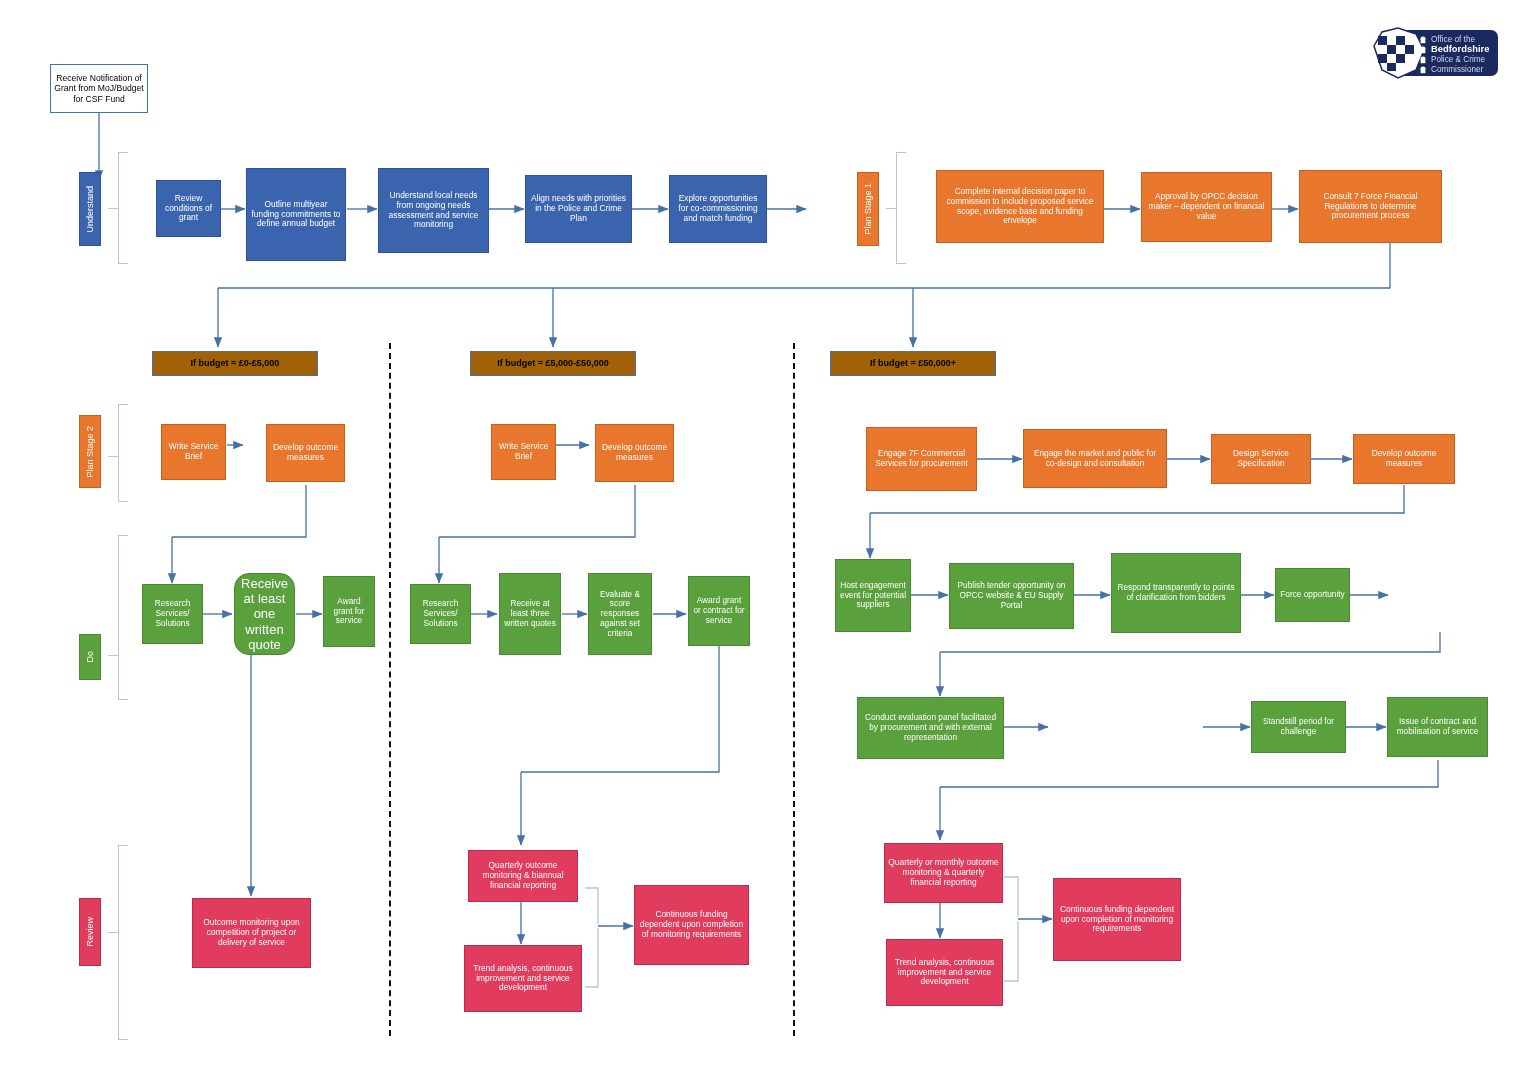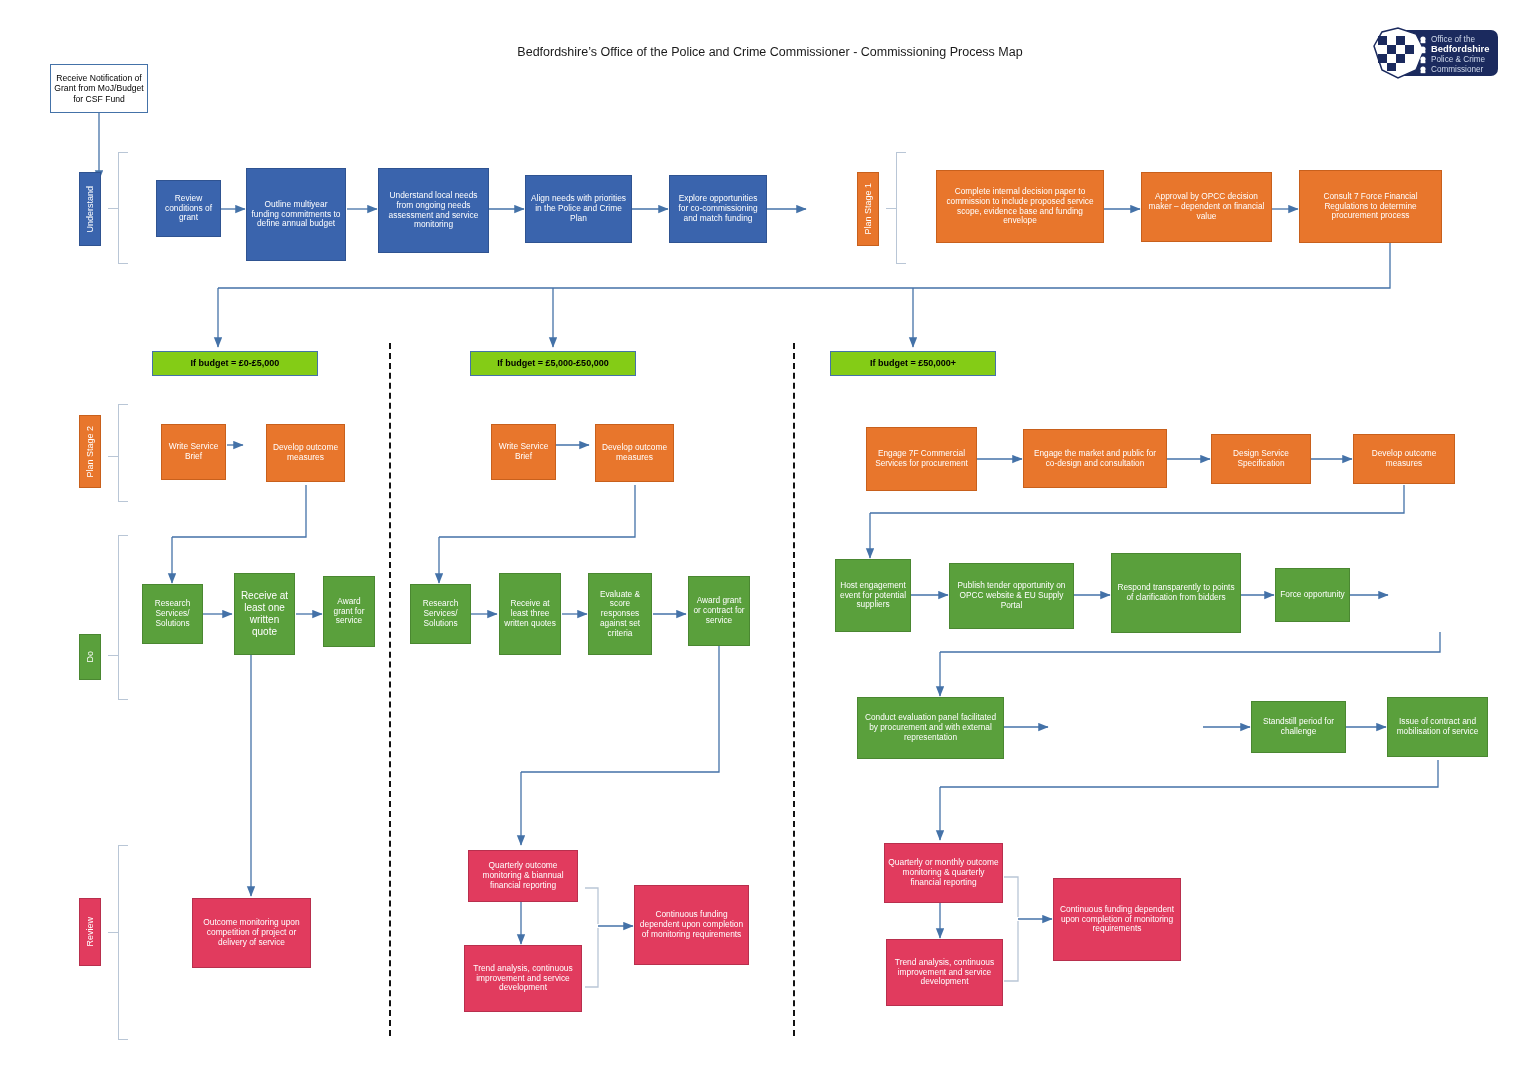--- a/index.html
+++ b/index.html
@@ -8,21 +8,21 @@
   #canvas{position:absolute;left:0;top:0;width:1536px;height:1086px;}
   .svg-layer{position:absolute;left:0;top:0;width:1536px;height:1086px;pointer-events:none;}
 
   .node{position:absolute;box-sizing:border-box;display:flex;align-items:center;
         justify-content:center;text-align:center;color:#ffffff;line-height:1.18;
         padding:2px 3px;}
   .blue{background:#3a64ad;border:1px solid #2f5391;}
   .orange{background:#e8762c;border:1px solid #c8601c;}
   .green{background:#5aa03c;border:1px solid #4a8731;}
   .pink{background:#e13b5e;border:1px solid #b82f4d;}
-  .white-box{background:#84cc16;border:1.5px solid #4472a8;color:#000;font-weight:bold;}
+  .white-box{background:#a16207;border:1.5px solid #4472a8;color:#000;font-weight:bold;}
   .plain{background:#ffffff;border:1.5px solid #4472a8;color:#000;}
 
   .lane{position:absolute;box-sizing:border-box;display:flex;align-items:center;
         justify-content:center;color:#fff;}
   .lane span{writing-mode:vertical-rl;transform:rotate(180deg);white-space:nowrap;
              font-size:9px;}
 
   #title{position:absolute;left:440px;top:45px;width:660px;text-align:center;
          font-size:12.5px;color:#1a1a1a;}
 
@@ -32,21 +32,20 @@
            box-sizing:border-box;}
   .bracket-tick{position:absolute;background:#b9c6d6;height:1px;width:10px;}
 
   .divider{position:absolute;width:0;border-left:2px dashed #111;}
 </style>
 </head>
 <body>
 
 <div id="canvas">
 
-  <div id="title">Bedfordshire’s Office of the Police and Crime Commissioner - Commissioning Process Map</div>
 
   <div id="logo">
     <svg width="128" height="58" viewBox="0 0 128 58">
       <rect x="24" y="6" width="102" height="46" rx="7" fill="#1b2a5e"></rect>
       <g>
         <path d="M2 22 L10 8 L26 4 L44 10 L52 26 L44 46 L26 54 L10 46 Z" fill="#ffffff" stroke="#1b2a5e" stroke-width="1.5"></path>
         <rect x="6" y="12" width="9" height="9" fill="#1b2a5e"></rect>
         <rect x="24" y="12" width="9" height="9" fill="#1b2a5e"></rect>
         <rect x="15" y="21" width="9" height="9" fill="#1b2a5e"></rect>
         <rect x="33" y="21" width="9" height="9" fill="#1b2a5e"></rect>
@@ -236,21 +235,21 @@
   <div class="node orange" style="left:1299px;top:170px;width:143px;height:73px;font-size:8.3px;">Consult 7 Force Financial Regulations to determine procurement process</div>
 
   <div class="node white-box" style="left:152px;top:351px;width:166px;height:25px;font-size:9px;">If budget = £0-£5,000</div>
   <div class="node white-box" style="left:470px;top:351px;width:166px;height:25px;font-size:9px;">If budget = £5,000-£50,000</div>
   <div class="node white-box" style="left:830px;top:351px;width:166px;height:25px;font-size:9px;">If budget = £50,000+</div>
 
   <div class="node orange" style="left:161px;top:424px;width:65px;height:56px;font-size:8.4px;">Write Service Brief</div>
   <div class="node orange" style="left:266px;top:424px;width:79px;height:58px;font-size:8.4px;">Develop outcome measures</div>
 
   <div class="node green" style="left:142px;top:584px;width:61px;height:60px;font-size:8.3px;">Research Services/ Solutions</div>
-  <div class="node green" style="left:234px;top:573px;width:61px;height:82px;font-size:10px;">Receive at least one written quote</div>
+  <div class="node green" style="left:234px;top:573px;width:61px;height:82px;font-size:13px;border-radius:15px;">Receive at least one written quote</div>
   <div class="node green" style="left:323px;top:576px;width:52px;height:71px;font-size:8.3px;">Award grant for service</div>
 
   <div class="node pink" style="left:192px;top:898px;width:119px;height:70px;font-size:8.4px;">Outcome monitoring upon competition of project or delivery of service</div>
 
   <div class="node orange" style="left:491px;top:424px;width:65px;height:56px;font-size:8.4px;">Write Service Brief</div>
   <div class="node orange" style="left:595px;top:424px;width:79px;height:58px;font-size:8.4px;">Develop outcome measures</div>
 
   <div class="node green" style="left:410px;top:584px;width:61px;height:60px;font-size:8.3px;">Research Services/ Solutions</div>
   <div class="node green" style="left:499px;top:573px;width:62px;height:82px;font-size:8.3px;">Receive at least three written quotes</div>
   <div class="node green" style="left:588px;top:573px;width:64px;height:82px;font-size:8.3px;">Evaluate &amp; score responses against set criteria</div>

